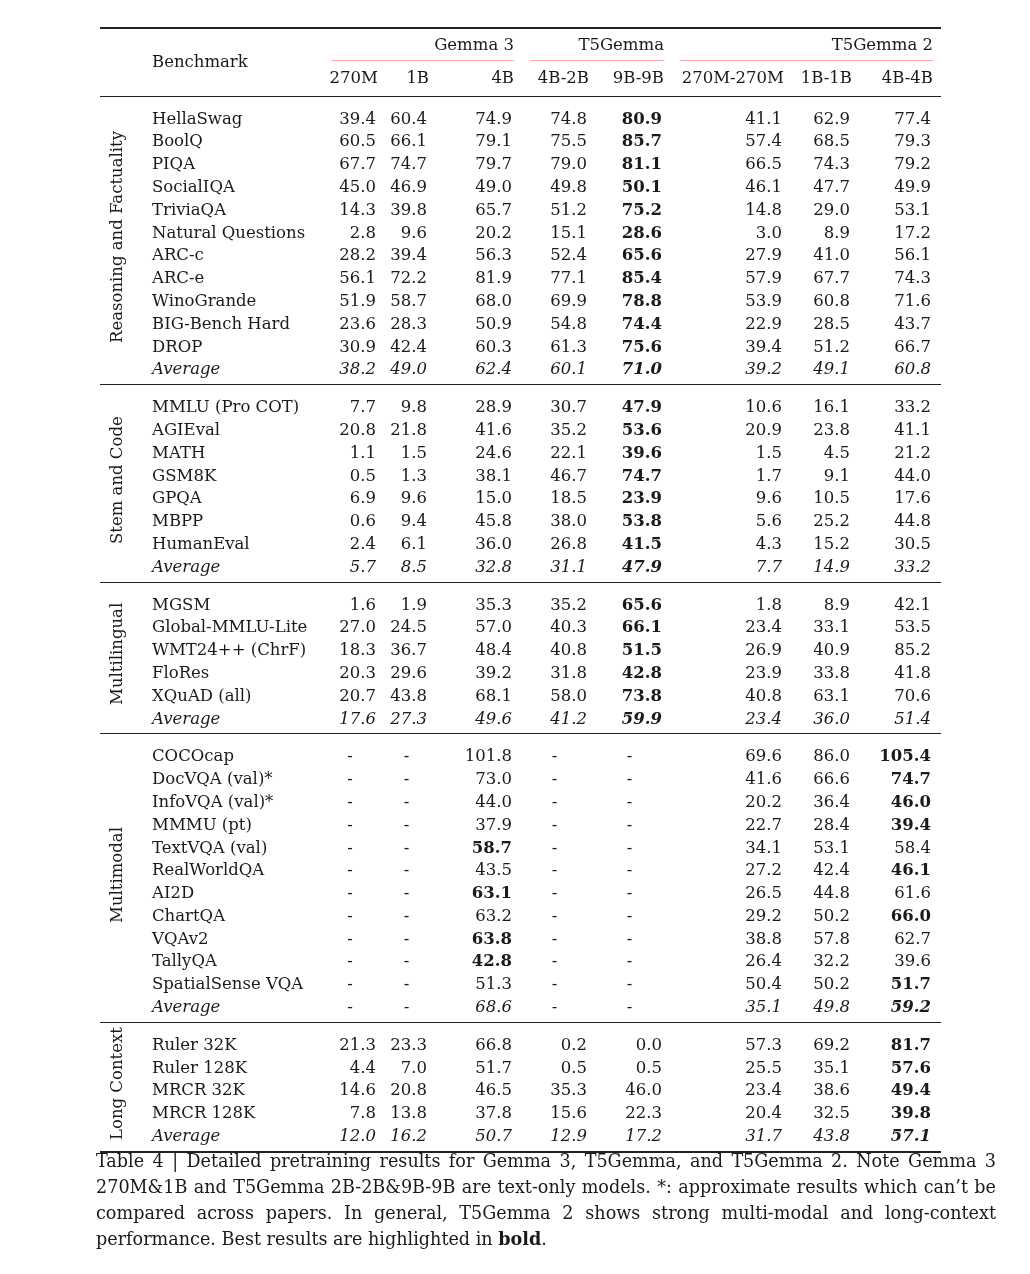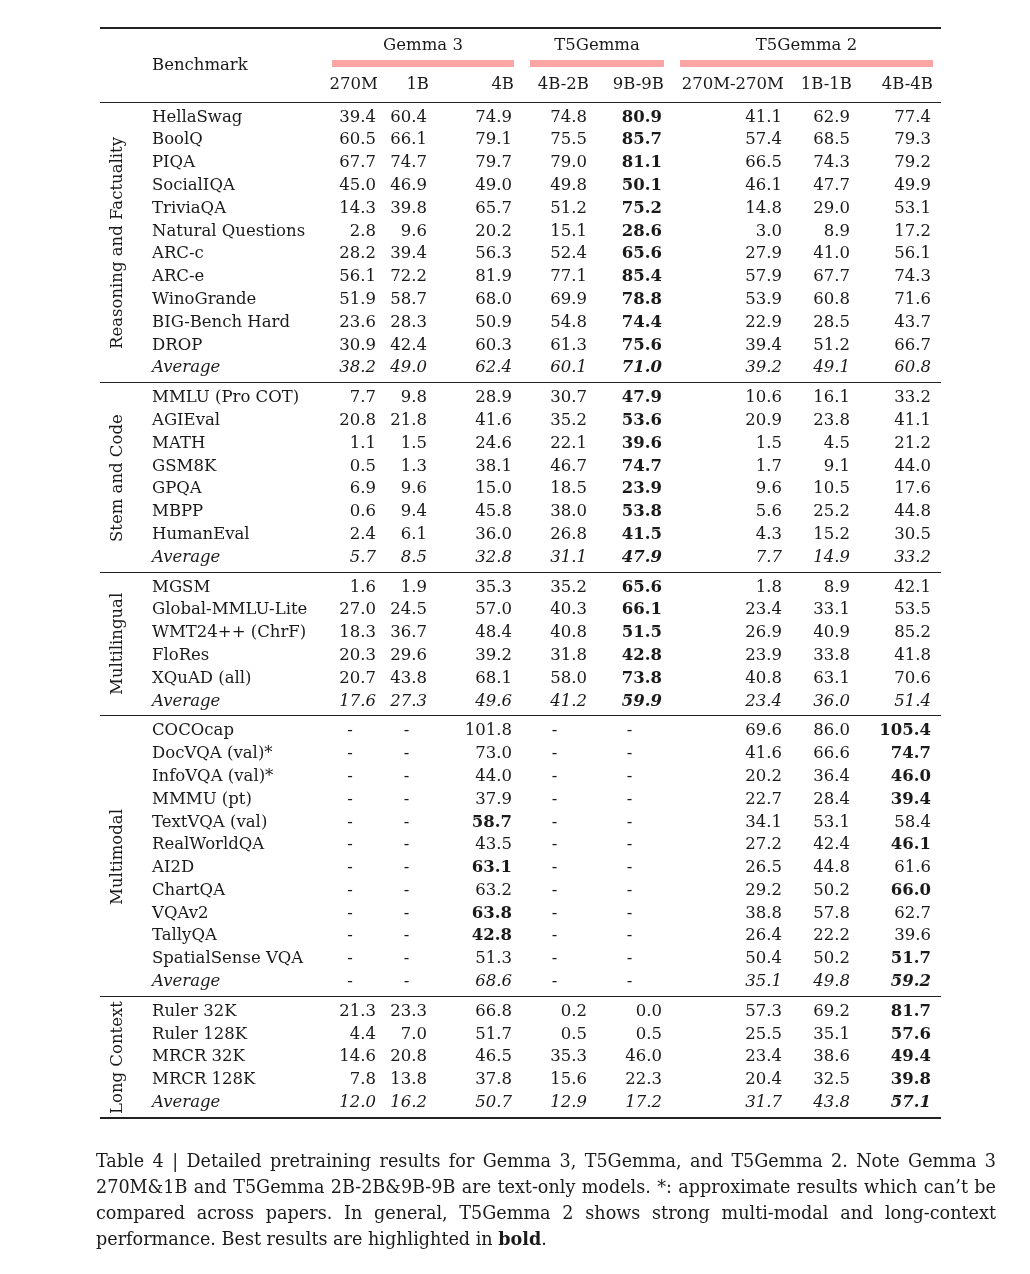--- a/index.html
+++ b/index.html
@@ -4,29 +4,29 @@
   <style>
     html, body { margin: 0; padding: 0; background: #ffffff; }
     body { width: 1030px; height: 1274px; position: relative; font-family: "DejaVu Serif", "Liberation Serif", serif; color: #1a1a1a; overflow: hidden; }
     #table-wrap { position: absolute; left: 100px; top: 27px; width: 841px; }
     table { border-collapse: collapse; width: 841px; font-size: 16.5px; line-height: 22.8px; }
     td, th { padding: 0; font-weight: normal; white-space: nowrap; }
     .toprule { border-top: 2px solid #222; }
     .midrule { border-top: 1.4px solid #222; }
     .botrule { border-bottom: 2px solid #222; }
     .grp-label { text-align: center; padding-top: 5px; padding-bottom: 2px; }
-    .grp-label span { display: block; border-bottom: 7px solid #fca5a5; margin: 0 8px 0 8px; padding-bottom: 3px; }
+    .grp-label span { display: block; border-bottom: 1px solid #fca5a5; margin: 0 8px 0 8px; padding-bottom: 3px; text-align: right; }
     .sub-head { text-align: right; padding: 4px 8px 6px 0; margin-left: 24px; }
     .bench-head { text-align: left; padding-left: 52px; vertical-align: middle; }
     .num { text-align: right; padding-right: 10px; }
     .bench { text-align: left; padding-left: 52px; position: relative; }
     .avg { font-style: italic; }
     .best { font-weight: bold; }
     .dash { text-align: center; }
-    .sec-first td { padding-top: 3px; }
+    .sec-first td { padding-top: 11px; }
     .sec-last td { padding-bottom: 3px; }
     .cat-cell { position: relative; width: 0; padding: 0; }
     .cat-label { position: absolute; left: 6px; transform-origin: left top; transform: rotate(-90deg); white-space: nowrap; font-size: 16.5px; }
     #caption { position: absolute; left: 72px; top: 1148px; width: 900px; font-size: 17.6px; line-height: 26px; text-align: justify; margin-left: 24px; }
     #caption b { font-weight: bold; }
   </style>
 </head>
 <body>
 
 <div id="table-wrap">
@@ -467,21 +467,21 @@
           <td class="num">62.7</td>
         </tr>
         <tr class="">
           <td class="bench">TallyQA</td>
           <td class="num dash">-</td>
           <td class="num dash">-</td>
           <td class="num best">42.8</td>
           <td class="num dash">-</td>
           <td class="num dash">-</td>
           <td class="num">26.4</td>
-          <td class="num">22.2</td>
+          <td class="num">32.2</td>
           <td class="num">39.6</td>
         </tr>
         <tr class="">
           <td class="bench">SpatialSense VQA</td>
           <td class="num dash">-</td>
           <td class="num dash">-</td>
           <td class="num">51.3</td>
           <td class="num dash">-</td>
           <td class="num dash">-</td>
           <td class="num">50.4</td>

